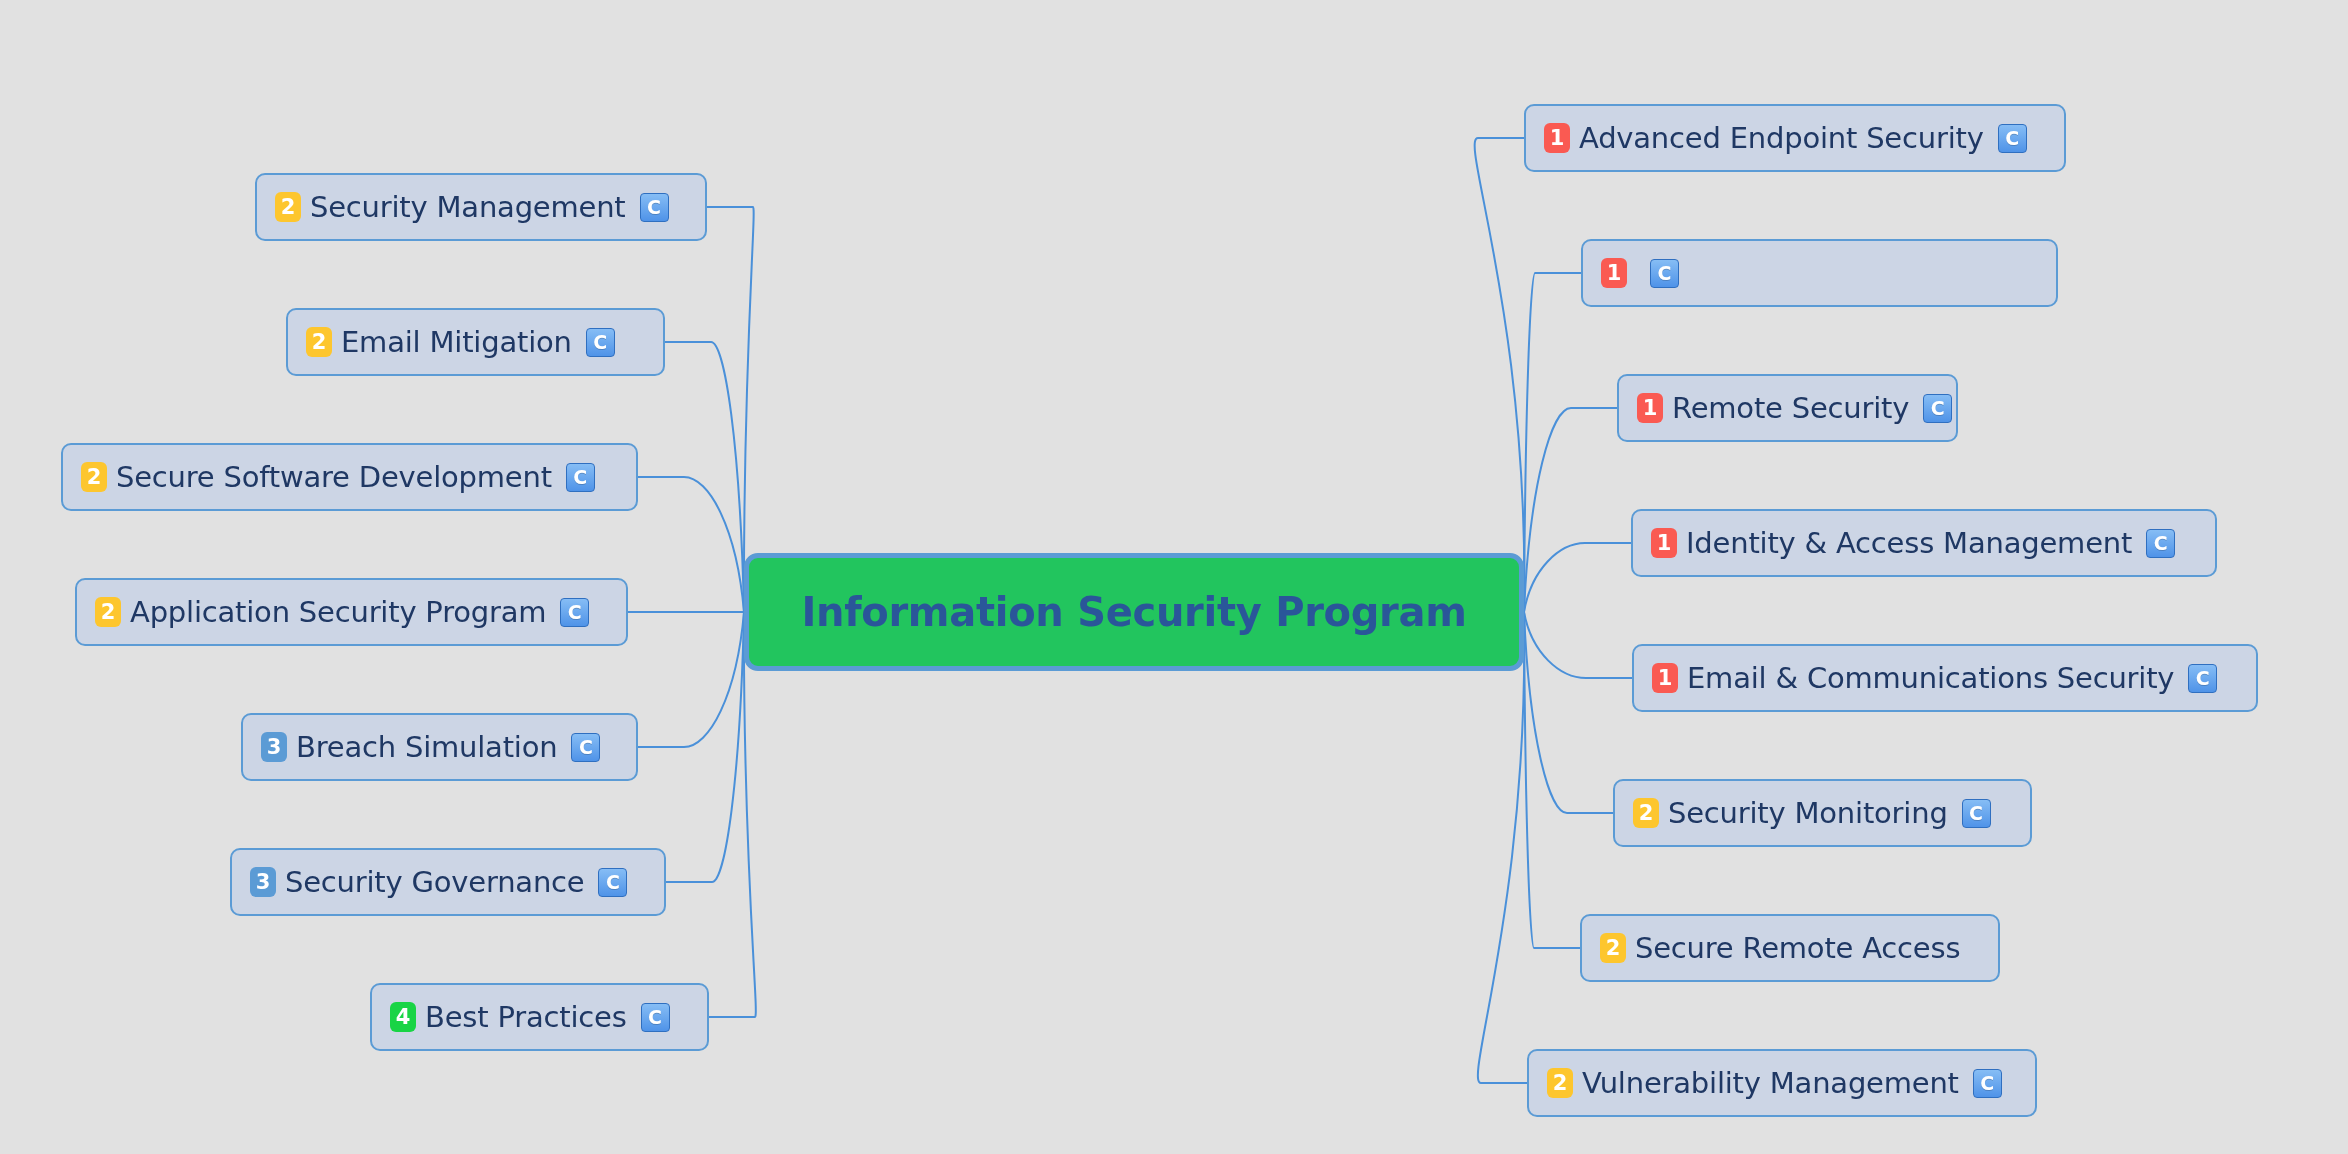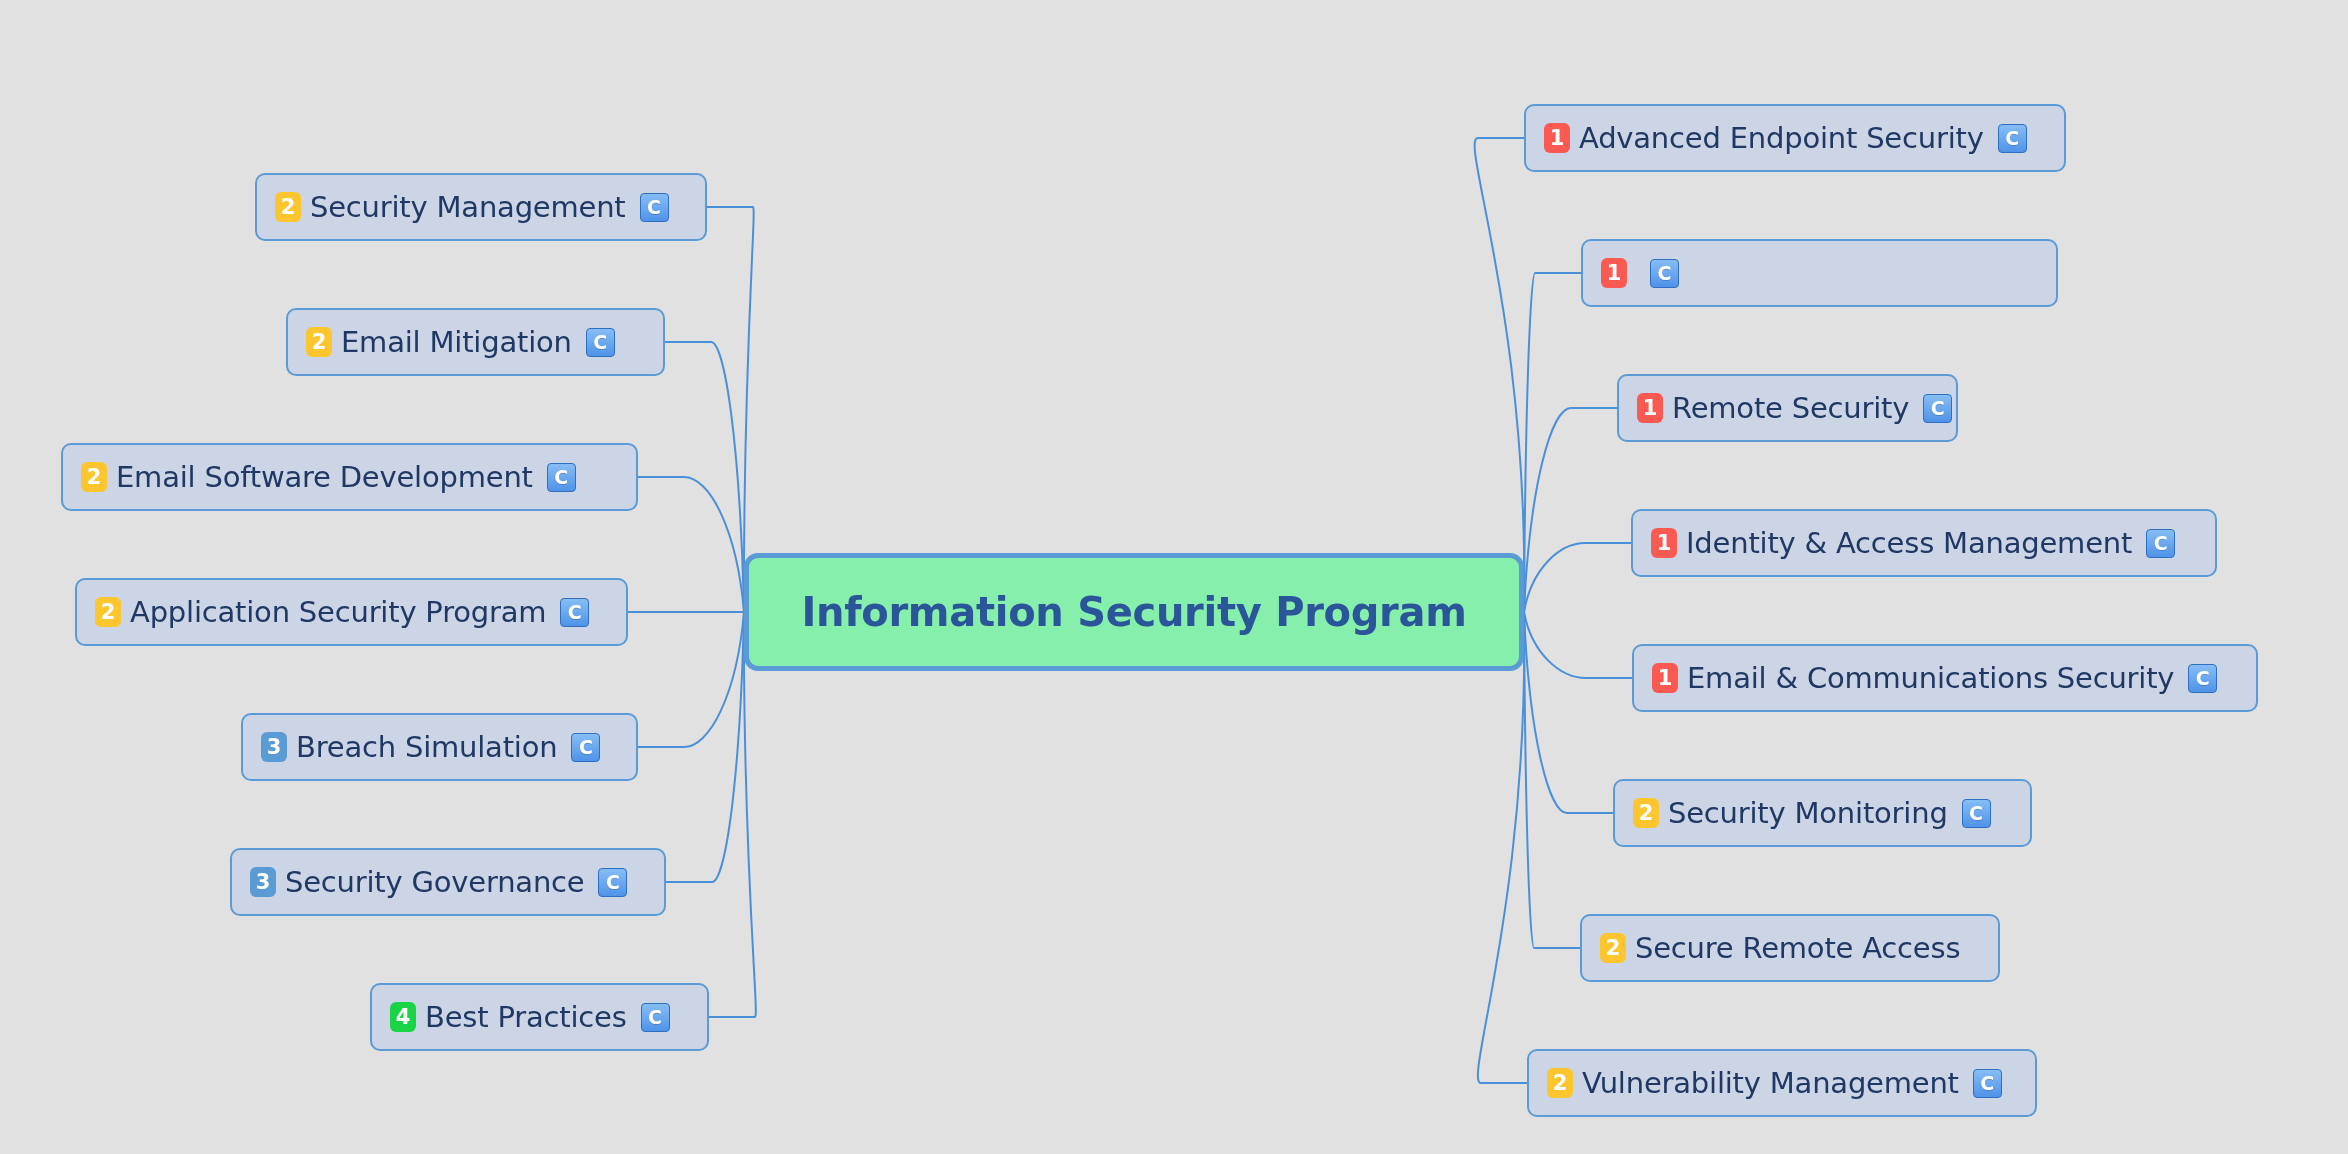--- a/index.html
+++ b/index.html
@@ -111,21 +111,21 @@
       <path d="M 1524 612 C 1529.16 904.02, 1462.94 1083, 1481 1083 L 1527 1083" fill="none" stroke="#4a90d9" stroke-width="2"></path>
       <path d="M 744 612 C 742.92 360.9, 756.78 207, 753 207 L 707 207" fill="none" stroke="#4a90d9" stroke-width="2"></path>
       <path d="M 744 612 C 740.04 444.6, 724.86 342, 711 342 L 665 342" fill="none" stroke="#4a90d9" stroke-width="2"></path>
       <path d="M 744 612 C 736.8 528.3, 709.2 477, 684 477 L 638 477" fill="none" stroke="#4a90d9" stroke-width="2"></path>
       <path d="M 744 612 C 735.6 612, 703.4 612, 674 612 L 628 612" fill="none" stroke="#4a90d9" stroke-width="2"></path>
       <path d="M 744 612 C 736.8 695.7, 709.2 747, 684 747 L 638 747" fill="none" stroke="#4a90d9" stroke-width="2"></path>
       <path d="M 744 612 C 740.16 779.4, 725.44 882, 712 882 L 666 882" fill="none" stroke="#4a90d9" stroke-width="2"></path>
       <path d="M 744 612 C 742.68 863.1, 759.62 1017, 755 1017 L 709 1017" fill="none" stroke="#4a90d9" stroke-width="2"></path>
     </svg>
 
-  <div id="root-node" style="left: 744px; top: 553px; width: 780px; height: 118px; background: #86efac; border-color: rgb(91, 155, 213);">
+  <div id="root-node" style="left: 744px; top: 553px; width: 780px; height: 118px; background: #22c55e; border-color: rgb(91, 155, 213);">
     <span class="root-label" style="color: rgb(42, 86, 153);">Information Security Program</span>
   </div>
 
 <div class="node" style="left: 1524px; top: 104px; width: 542px; height: 68px;">
       <span class="badge" style="background: rgb(250, 90, 82);">1</span>
       <span class="node-label">Advanced Endpoint Security</span>
       <span class="cbadge">C</span>
     </div>
     <div class="node" style="left: 1581px; top: 239px; width: 477px; height: 68px;">
       <span class="badge" style="background: rgb(250, 90, 82);">1</span>
@@ -165,21 +165,21 @@
       <span class="node-label">Security Management</span>
       <span class="cbadge">C</span>
     </div>
     <div class="node" style="left: 286px; top: 308px; width: 379px; height: 68px;">
       <span class="badge" style="background: rgb(253, 198, 46);">2</span>
       <span class="node-label">Email Mitigation</span>
       <span class="cbadge">C</span>
     </div>
     <div class="node" style="left: 61px; top: 443px; width: 577px; height: 68px;">
       <span class="badge" style="background: rgb(253, 198, 46);">2</span>
-      <span class="node-label">Email Software Development</span>
+      <span class="node-label">Secure Software Development</span>
       <span class="cbadge">C</span>
     </div>
     <div class="node" style="left: 75px; top: 578px; width: 553px; height: 68px;">
       <span class="badge" style="background: rgb(253, 198, 46);">2</span>
       <span class="node-label">Application Security Program</span>
       <span class="cbadge">C</span>
     </div>
     <div class="node" style="left: 241px; top: 713px; width: 397px; height: 68px;">
       <span class="badge" style="background: rgb(91, 155, 213);">3</span>
       <span class="node-label">Breach Simulation</span>

